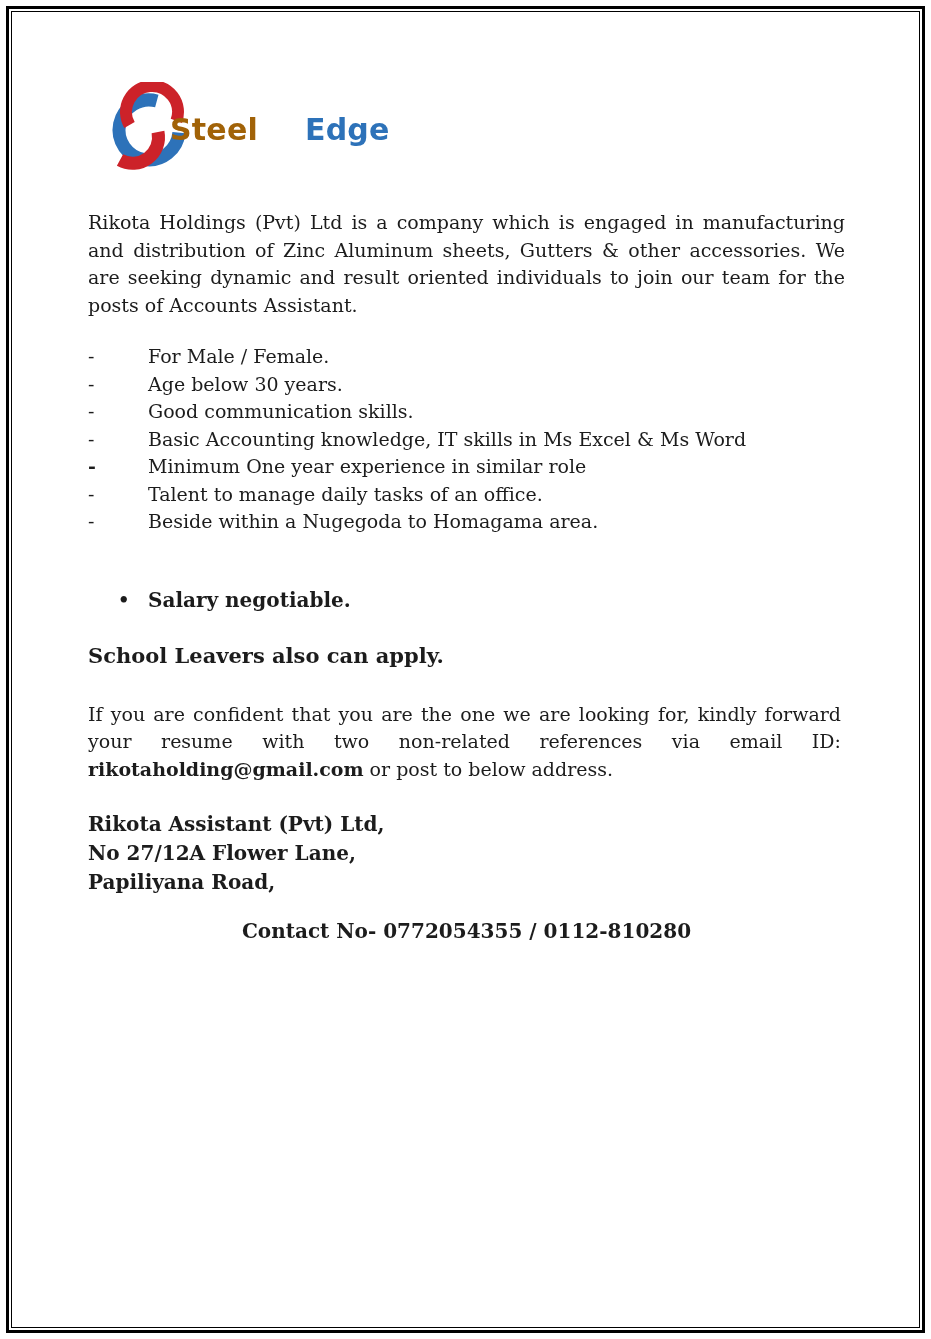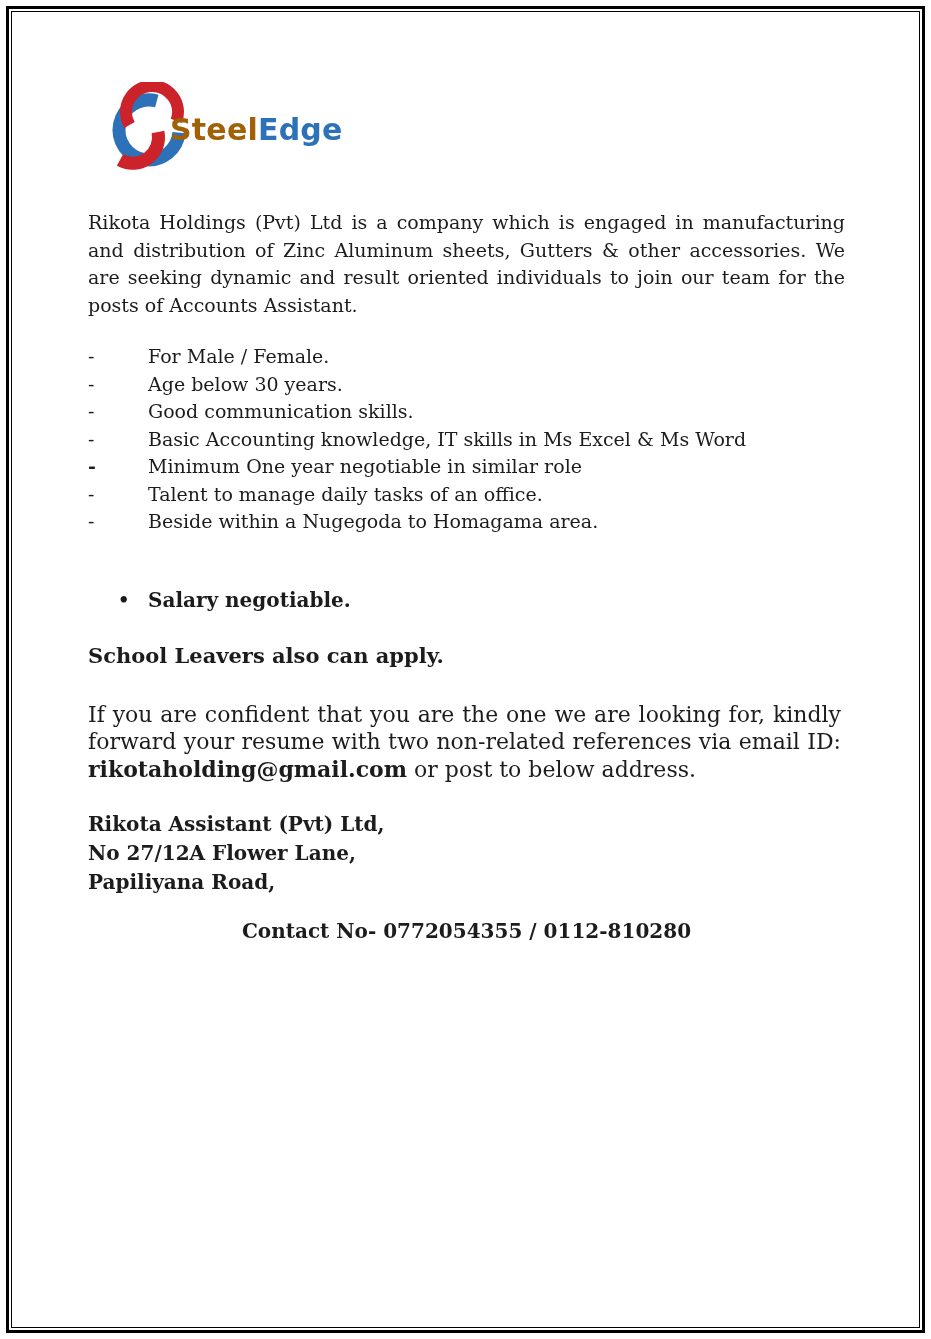--- a/index.html
+++ b/index.html
@@ -62,21 +62,21 @@
     position: absolute;
     left: 80px;
     top: 30px;
     font-family: "DejaVu Sans", "Liberation Sans", sans-serif;
     font-size: 30px;
     font-weight: 600;
     letter-spacing: 0.2px;
     white-space: nowrap;
   }
   .logo-steel { color: #a16207; }
-  .logo-edge  { color: #2d72b9; }
+  .logo-edge  { color: #2d72b9; margin-left: 47px; }
 
   
   .title-wrap {
     text-align: center;
     margin-top: 62px;
   }
   .title {
     display: inline-block;
     margin: 0;
     font-size: 24px;
@@ -118,21 +118,21 @@
 
   .school {
     margin: 27px 0 0 0;
     font-size: 21px;
     font-weight: 700;
     line-height: 30px;
   }
 
   .closing {
     margin: 30px 4px 0 0;
-    font-size: 22px;
+    font-size: 19px;
     line-height: 27.5px;
     text-align: justify;
   }
   .email { font-weight: 700; }
 
   .address {
     margin-top: 27px;
     font-size: 20px;
     font-weight: 700;
     line-height: 29px;
@@ -177,21 +177,21 @@
         <div class="req-row">
           <span class="req-dash">-</span>
           <span class="req-text">Good communication skills.</span>
         </div>
         <div class="req-row">
           <span class="req-dash">-</span>
           <span class="req-text">Basic Accounting knowledge, IT skills in Ms Excel &amp; Ms Word</span>
         </div>
         <div class="req-row">
           <span class="req-dash bold-dash">-</span>
-          <span class="req-text">Minimum One year negotiable in similar role</span>
+          <span class="req-text">Minimum One year experience in similar role</span>
         </div>
         <div class="req-row">
           <span class="req-dash">-</span>
           <span class="req-text">Talent to manage daily tasks of an office.</span>
         </div>
         <div class="req-row">
           <span class="req-dash">-</span>
           <span class="req-text">Beside within a Nugegoda to Homagama area.</span>
         </div>
       </div>

